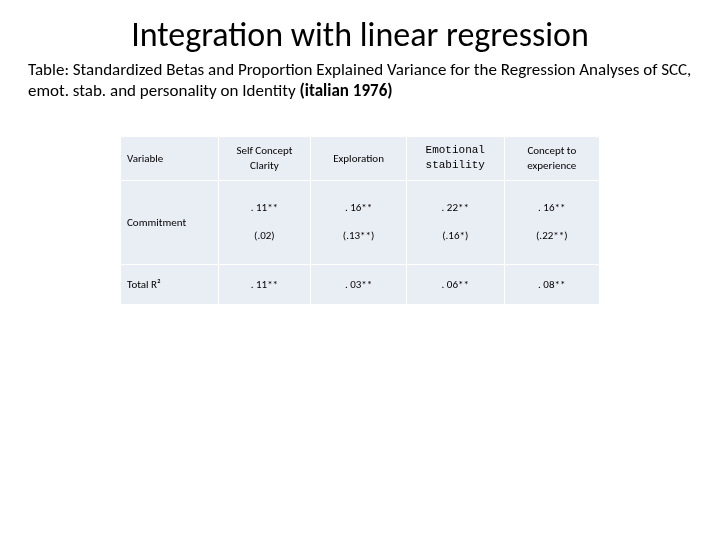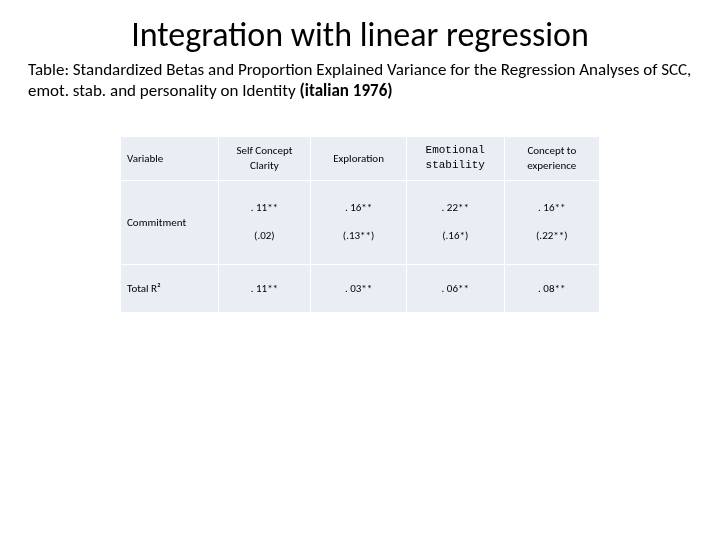--- a/index.html
+++ b/index.html
@@ -42,21 +42,21 @@
     background: #e9edf4;
     text-align: center;
     vertical-align: middle;
     padding: 4px 6px;
     font-weight: 400;
   }
   .tbl .r-hdr { height: 44px; }
   .tbl .r-tall { height: 84px; }
   .tbl .r-short1 { height: 34px; }
   .tbl .r-short2 { height: 40px; }
-  .tbl .r-total { height: 48px; }
+  .tbl .r-total { height: 40px; }
   .tbl .c-lbl { width: 92px; text-align: left; padding-left: 6px; }
   .tbl .c0 { width: 92px; }
   .tbl .c1 { width: 92px; }
   .tbl .c2 { width: 92px; font-family: Liberation Mono, monospace; }
   .tbl .c3 { width: 92px; }
   .tbl .hdr-multiline { line-height: 1.4; }
   .val-lbl-stack { line-height: 1.3; }
 </style>
 </head>
 <body>

